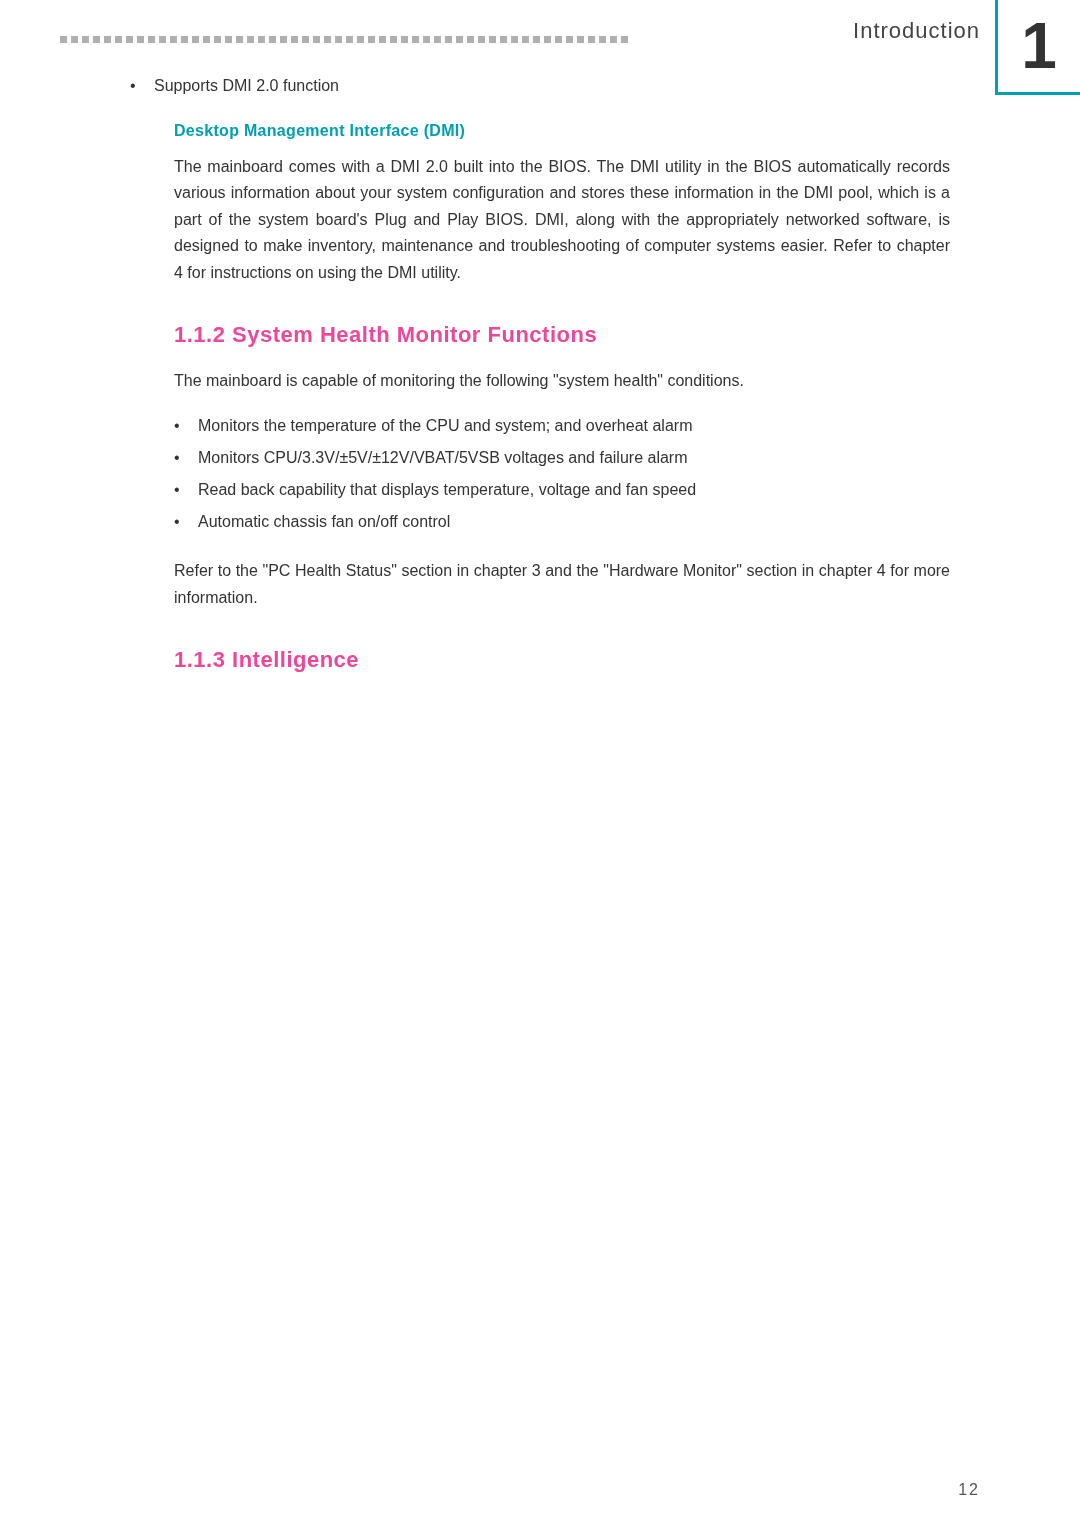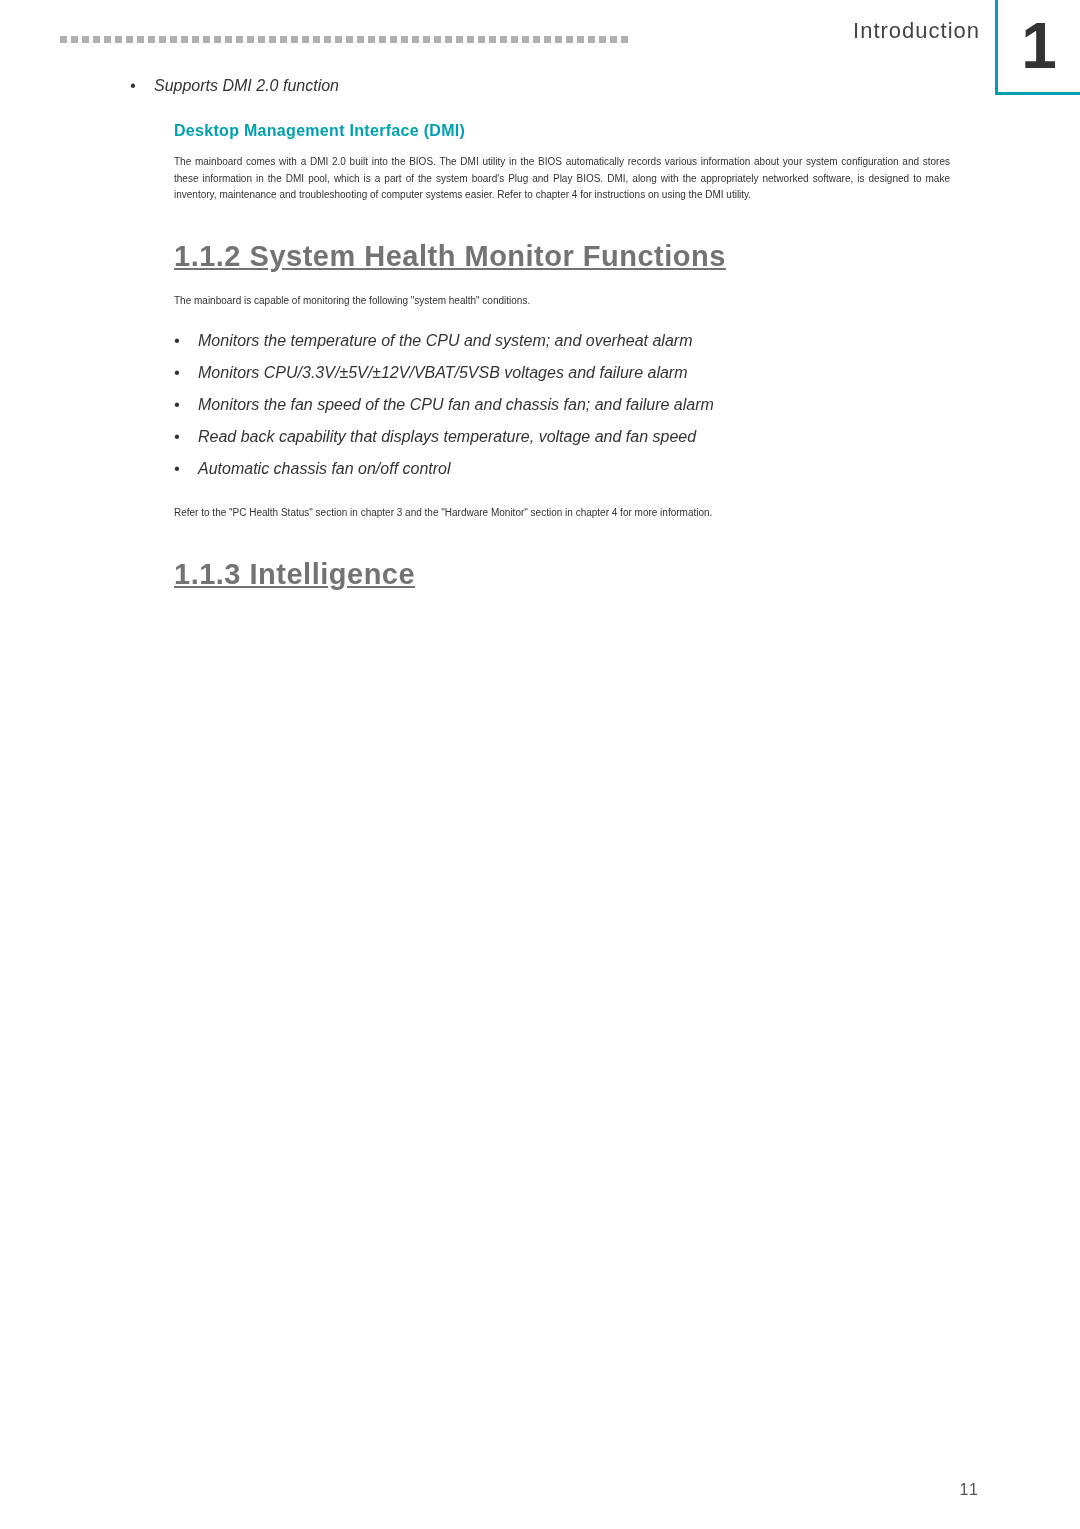--- a/index.html
+++ b/index.html
@@ -97,21 +97,20 @@
     
     .content-area {
       padding: 0 130px 60px 130px;
     }
 
     
     .bullet-list {
       list-style: none;
       margin: 0 0 24px 0;
       padding: 0;
-      font-style: italic;
     }
 
     .bullet-list li {
       position: relative;
       padding-left: 24px;
       margin-bottom: 8px;
       font-size: 16px;
       color: #333333;
       line-height: 1.5;
     }
@@ -130,35 +129,34 @@
       font-size: 16px;
       font-weight: bold;
       color: #00a0b0;
       margin-bottom: 14px;
       margin-top: 0;
       letter-spacing: 0.3px;
     }
 
     
     .body-text {
-      font-size: 10px;
+      font-size: 16px;
       color: #333333;
       line-height: 1.65;
       margin-bottom: 20px;
       text-align: justify;
     }
 
     
     .main-section-heading {
-      font-size: 29px;
+      font-size: 22px;
       font-weight: bold;
-      color: #737373;
+      color: #ec4899;
       margin: 36px 0 20px 0;
       letter-spacing: 0.5px;
-      text-decoration: underline;
     }
 
     
     .page-number {
       position: absolute;
       bottom: 30px;
       right: 100px;
       font-size: 16px;
       color: #555555;
       letter-spacing: 2px;
@@ -253,32 +251,31 @@
       <h3 class="section-subheading">Desktop Management Interface (DMI)</h3>
       <p class="body-text">The mainboard comes with a DMI 2.0 built into the BIOS. The DMI utility in the BIOS automatically records various information about your system configuration and stores these information in the DMI pool, which is a part of the system board's Plug and Play BIOS. DMI, along with the appropriately networked software, is designed to make inventory, maintenance and troubleshooting of computer systems easier. Refer to chapter 4 for instructions on using the DMI utility.</p>
     </div>
 
     <div class="section-block">
       <h2 class="main-section-heading">1.1.2  System Health Monitor Functions</h2>
       <p class="body-text">The mainboard is capable of monitoring the following "system health" conditions.</p>
       <ul class="bullet-list" id="bullets-112">
       <li>Monitors the temperature of the CPU and system; and overheat alarm</li>
           <li>Monitors CPU/3.3V/±5V/±12V/VBAT/5VSB voltages and failure alarm</li>
-          <li>Monitors the fan speed of the CPU fan and chassis fan; and failure alarm</li>
           <li>Read back capability that displays temperature, voltage and fan speed</li>
           <li>Automatic chassis fan on/off control</li>
         </ul>
       <p class="body-text">Refer to the "PC Health Status" section in chapter 3 and the "Hardware Monitor" section in chapter 4 for more information.</p>
     </div>
 
     <div class="section-block">
       <h2 class="main-section-heading">1.1.3  Intelligence</h2>
 
       <div class="subsection-block">
       </div>
 
     </div>
 
   </div>
 
-  <div class="page-number">11</div>
+  <div class="page-number">12</div>
 
 </div>
 
 </body></html>

